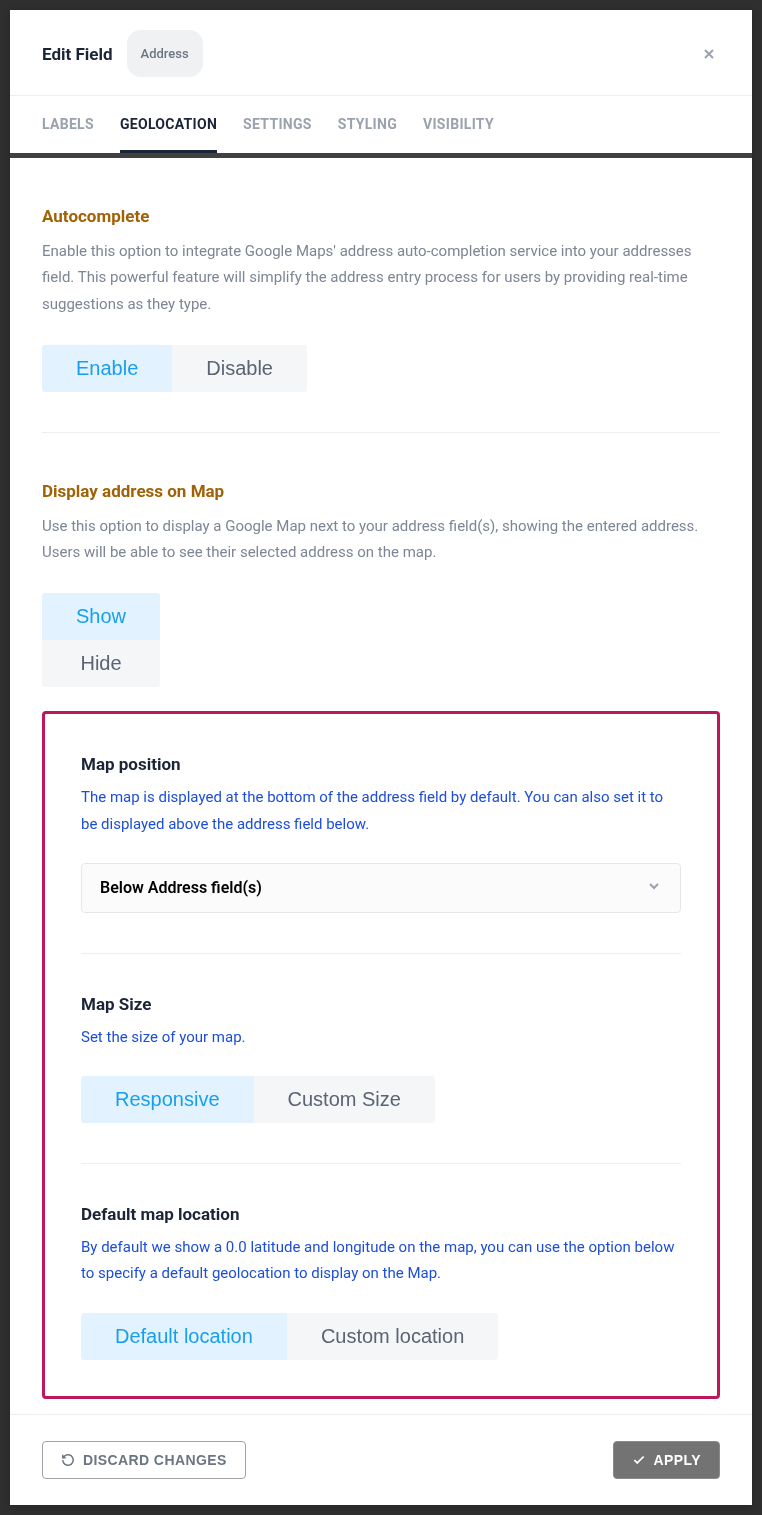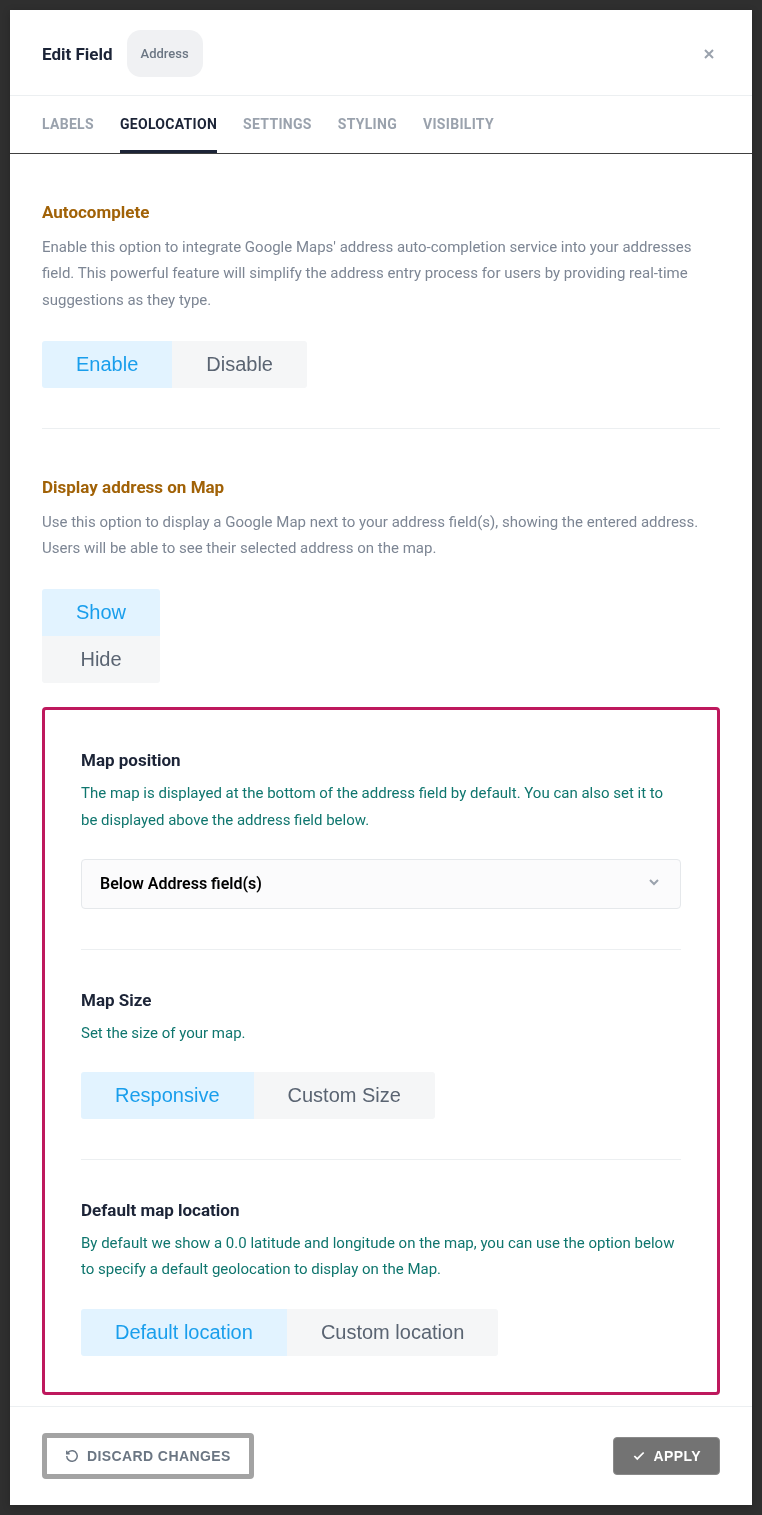--- a/index.html
+++ b/index.html
@@ -47,21 +47,21 @@
     cursor: pointer;
     display: flex;
     align-items: center;
     justify-content: center;
   }
   .close svg { width: 16px; height: 16px; }
   .tabs {
     display: flex;
     gap: 26px;
     padding: 0 32px;
-    border-bottom: 1px solid #404040;
+    border-bottom: 5px solid #404040;
   }
   .tab {
     font-size: 14px;
     font-weight: 700;
     letter-spacing: 0.3px;
     color: #9aa2ad;
     padding: 20px 0 18px;
     cursor: pointer;
     border-bottom: 3px solid transparent;
   }
@@ -120,21 +120,21 @@
   .sub-section + .sub-section { border-top: 1px solid #eceff1; margin-top: 40px; }
   .sub-title {
     font-size: 17px;
     font-weight: 700;
     color: #1c2437;
     margin-bottom: 10px;
   }
   .sub-desc {
     font-size: 15px;
     line-height: 1.75;
-    color: #0f766e;
+    color: #1d4ed8;
     margin-bottom: 26px;
   }
   .select {
     display: flex;
     align-items: center;
     justify-content: space-between;
     width: 100%;
     border: 1px solid #e5e8eb;
     background: #fbfbfc;
     padding: 14px 18px;
@@ -158,21 +158,21 @@
     gap: 8px;
     font-size: 14px;
     font-weight: 600;
     letter-spacing: 0.4px;
     padding: 10px 18px;
     border-radius: 4px;
     cursor: pointer;
   }
   .btn-secondary {
     background: #fff;
-    border: 5px solid #a3a3a3;
+    border: 1px solid #a3a3a3;
     color: #6b7683;
   }
   .btn-primary {
     background: #737373;
     border: 1px solid #8a8a8a;
     color: #fff;
   }
   .btn svg { width: 14px; height: 14px; }
 </style>
 </head>

